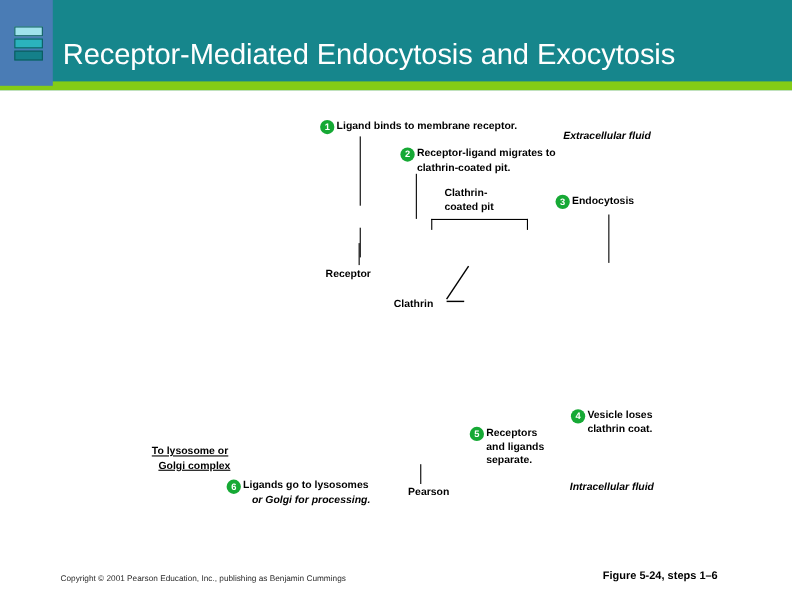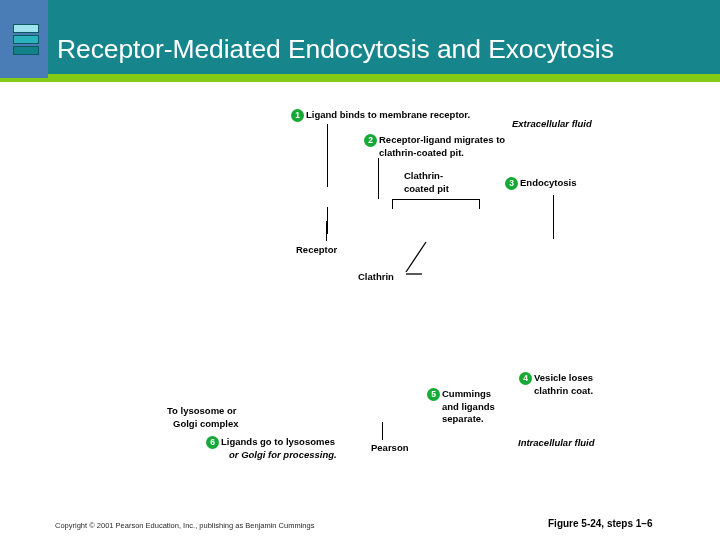--- a/index.html
+++ b/index.html
@@ -214,26 +214,26 @@
   </svg>
 
   <div class="callout with-badge" style="left:519px; top:290px; width:110px;">
     <span class="badge">4</span>
     <span>Vesicle loses</span><br>
     <span>clathrin coat.</span>
   </div>
 
   <div class="callout with-badge" style="left:427px; top:306px; width:80px;">
     <span class="badge">5</span>
-    <span>Cummings</span><br>
+    <span>Receptors</span><br>
     <span>and ligands</span><br>
     <span>separate.</span>
   </div>
 
-  <div class="plain-label" style="left:167px; top:323px; width:120px;">
+  <div class="plain-label" style="left:138px; top:323px; width:120px;text-decoration:underline;">
     <span>To lysosome or</span><br>
     <span style="padding-left:6px;">Golgi complex</span>
   </div>
 
   <div class="callout with-badge" style="left:206px; top:354px; width:160px;">
     <span class="badge">6</span>
     <span>Ligands go to lysosomes</span><br>
     <span style="padding-left:8px;font-style:italic;">or Golgi for processing.</span>
   </div>
 

